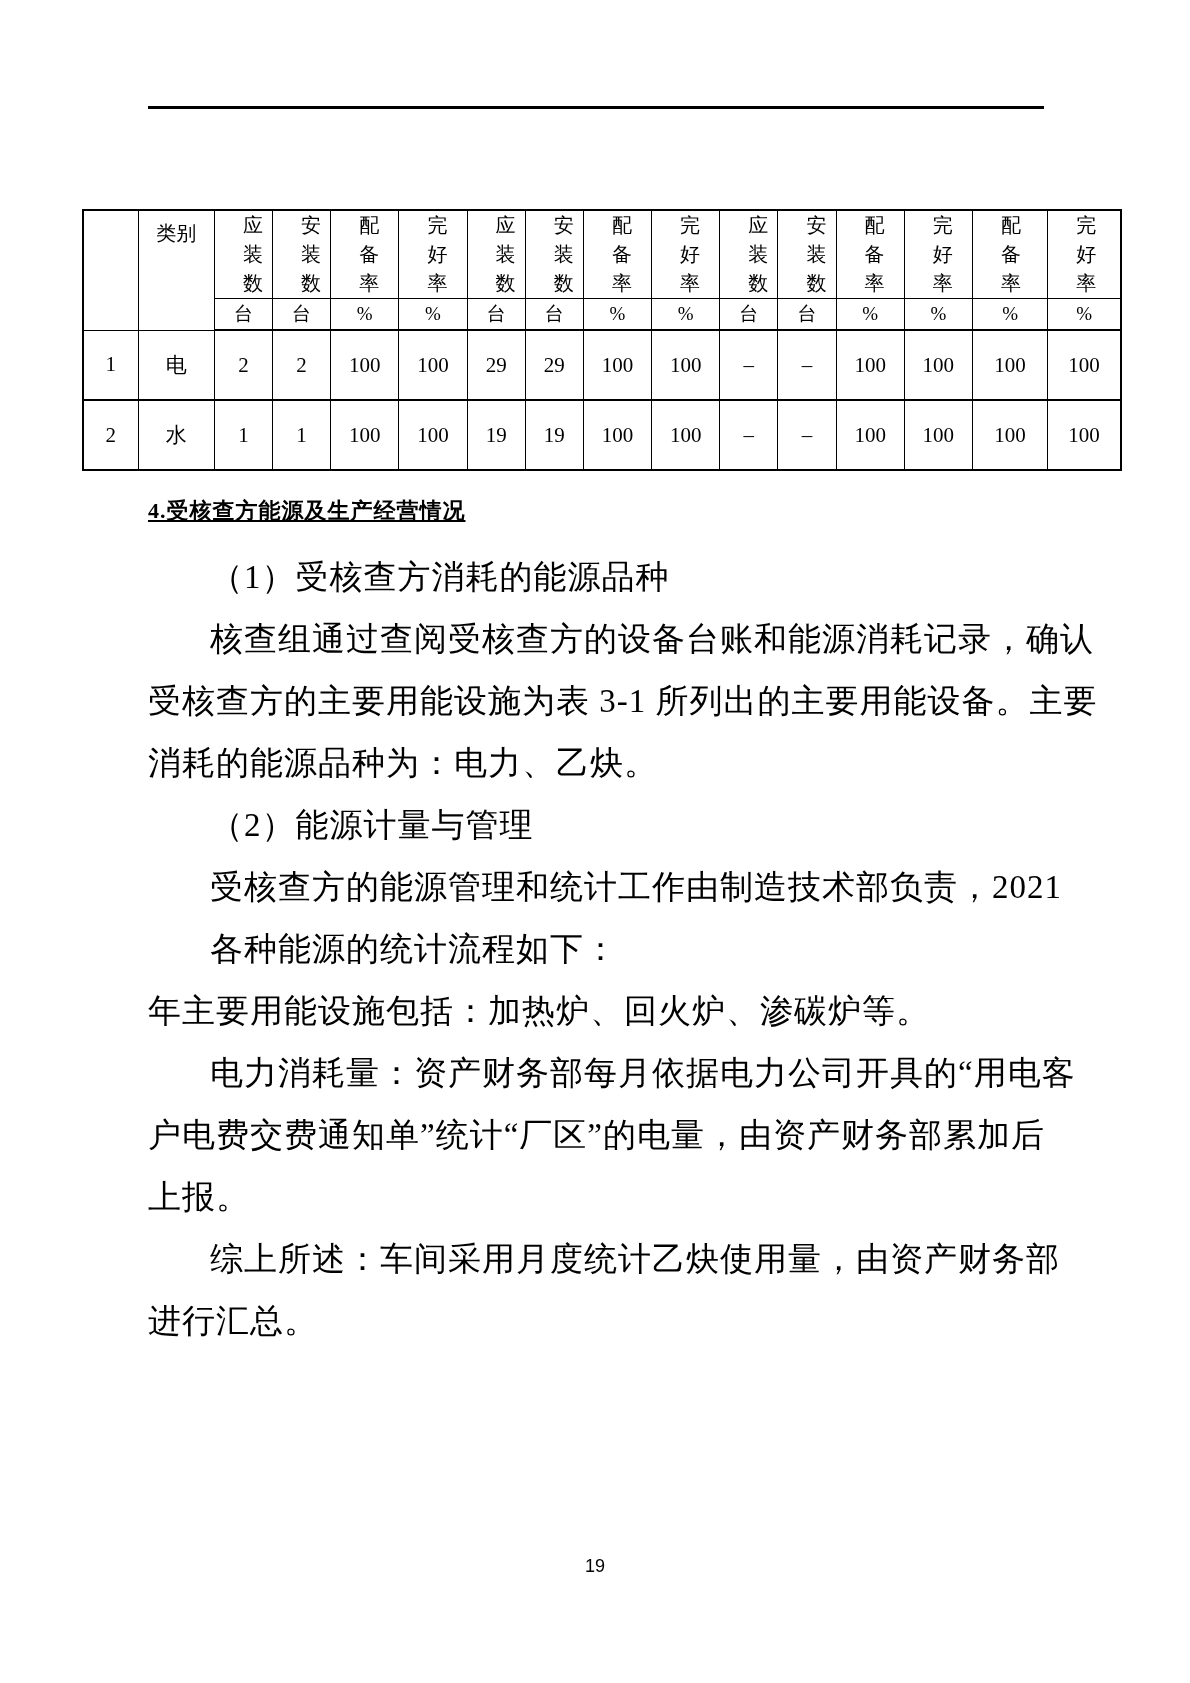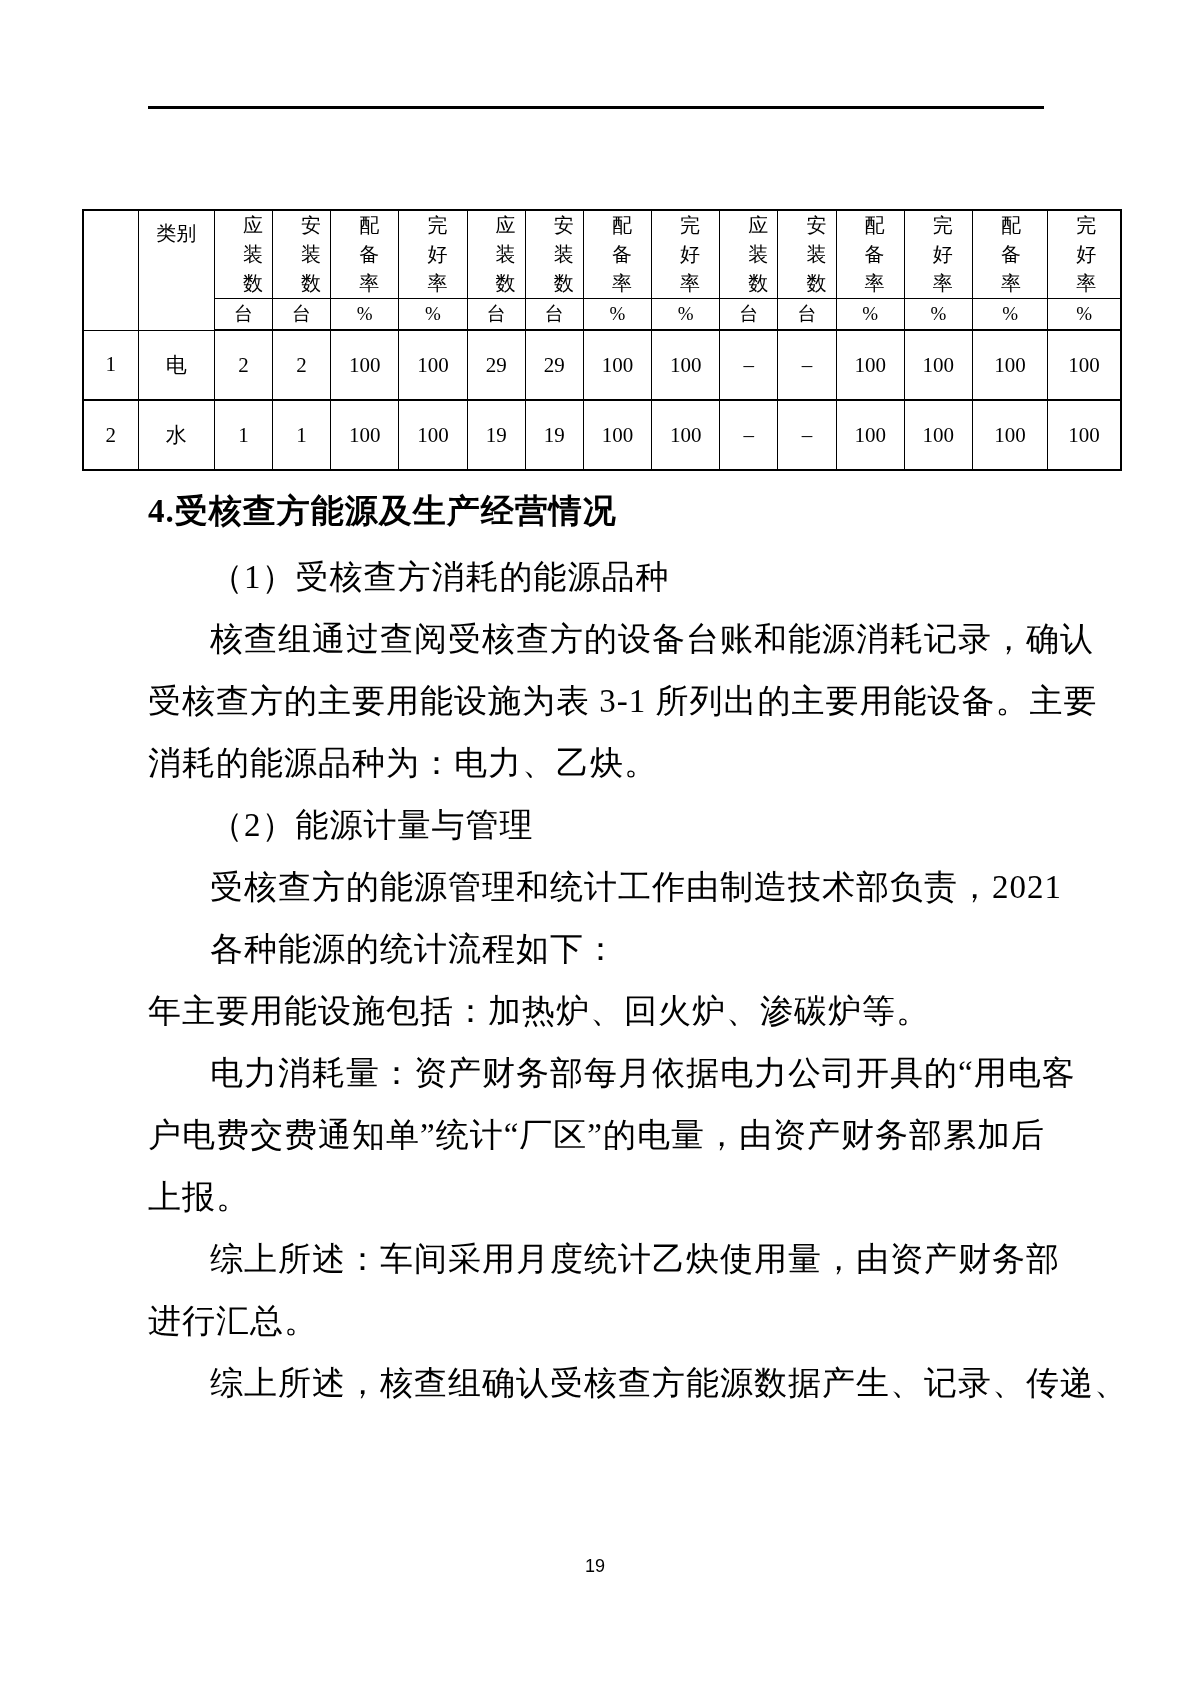--- a/index.html
+++ b/index.html
@@ -24,22 +24,22 @@
   th.vname{word-break:break-all;padding:0 28px;}
   th.corner{border-bottom:1px solid #000;}
   th.cat{vertical-align:top;padding-top:8px;font-size:20px;border-bottom:1px solid #000;}
   tr.units th{height:30px;font-size:19px;line-height:26px;}
   tr.data td{height:68px;font-size:21px;}
   .b{font-weight:bold;}
 
   
   .content{position:absolute;left:148px;top:476px;width:900px;}
   .heading{
-    font-size:33px;font-weight:bold;height:70px;line-height:70px;
-    letter-spacing:1px;white-space:nowrap;
+    font-size:22px;font-weight:bold;height:70px;line-height:70px;
+    letter-spacing:1px;white-space:nowrap;text-decoration:underline;
   }
   .line{font-size:33px;height:62px;line-height:62px;white-space:nowrap;letter-spacing:1px;}
   .line.indent{padding-left:62px;}
 
   .page-num{
     position:absolute;top:1556px;left:0;width:100%;text-align:center;
     font-size:18px;font-family:"Liberation Sans","DejaVu Sans",sans-serif;
   }
 </style>
 </head>
@@ -152,18 +152,17 @@
     <div class="line">消耗的能源品种为：电力、乙炔。</div>
     <div class="line indent">（2）能源计量与管理</div>
     <div class="line indent">受核查方的能源管理和统计工作由制造技术部负责，2021</div>
     <div class="line indent">各种能源的统计流程如下：</div>
     <div class="line">年主要用能设施包括：加热炉、回火炉、渗碳炉等。</div>
     <div class="line indent">电力消耗量：资产财务部每月依据电力公司开具的“用电客</div>
     <div class="line">户电费交费通知单”统计“厂区”的电量，由资产财务部累加后</div>
     <div class="line">上报。</div>
     <div class="line indent">综上所述：车间采用月度统计乙炔使用量，由资产财务部</div>
     <div class="line">进行汇总。</div>
-    <div class="line indent">综上所述，核查组确认受核查方能源数据产生、记录、传递、</div>
   </div>
 
   <div class="page-num">19</div>
 
 </div>
 
 </body></html>

